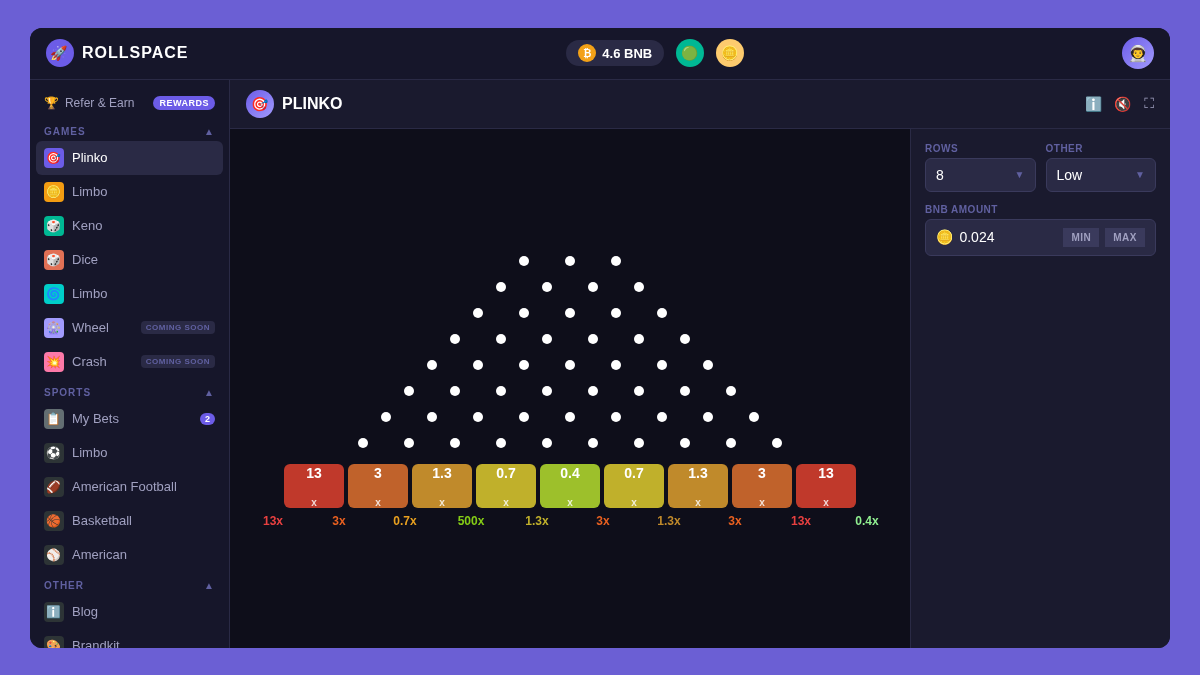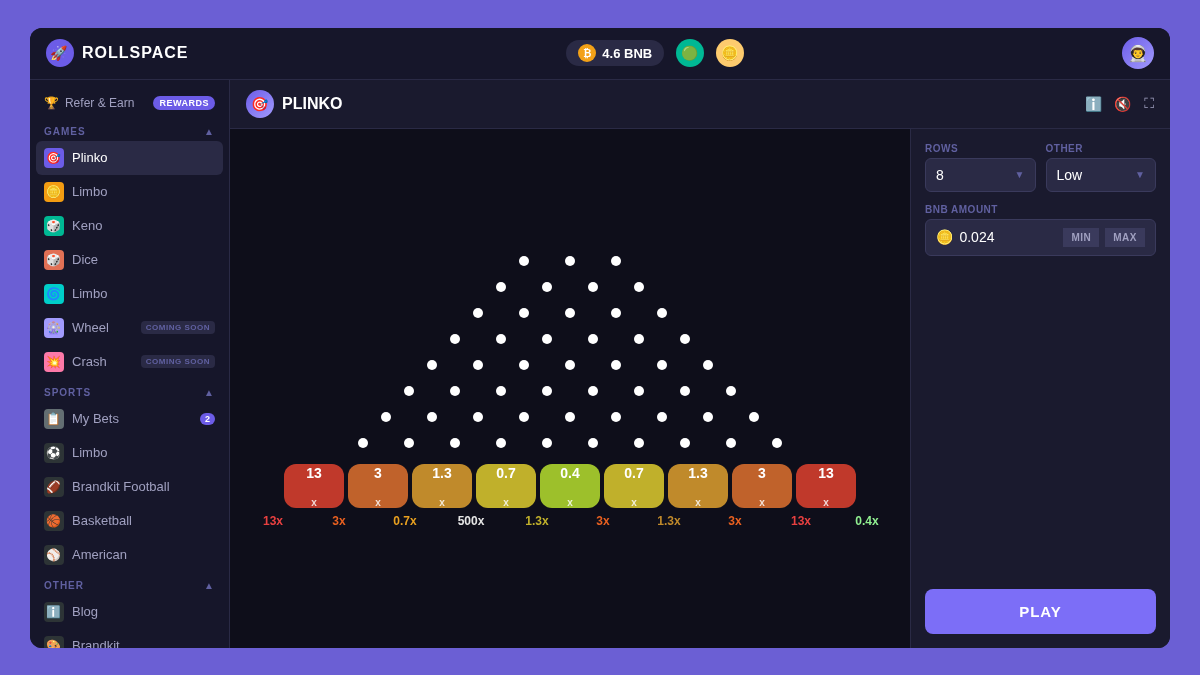--- a/index.html
+++ b/index.html
@@ -279,21 +279,21 @@
     }
     
     .multiplier-row {
       display: flex;
       gap: 4px;
       margin-top: 8px;
     }
     .mult-box {
       width: 62px;
       height: 44px;
-      border-radius: 12px;
+      border-radius: 6px;
       display: flex;
       flex-direction: column;
       align-items: center;
       justify-content: center;
       font-weight: 700;
       font-size: 13px;
       color: white;
       position: relative;
       gap: 16px;
     }
@@ -470,21 +470,21 @@
         <div class="sidebar-item-icon" style="background:#636e72;">📋</div>
         <span>My Bets</span>
         <span class="badge-count">2</span>
       </div>
       <div class="sidebar-item">
         <div class="sidebar-item-icon" style="background:#2d3436;">⚽</div>
         <span>Limbo</span>
       </div>
       <div class="sidebar-item">
         <div class="sidebar-item-icon" style="background:#2d3436;">🏈</div>
-        <span>Brandkit Football</span>
+        <span>American Football</span>
       </div>
       <div class="sidebar-item">
         <div class="sidebar-item-icon" style="background:#2d3436;">🏀</div>
         <span>Basketball</span>
       </div>
       <div class="sidebar-item">
         <div class="sidebar-item-icon" style="background:#2d3436;">⚾</div>
         <span>American</span>
       </div>
 
@@ -625,21 +625,21 @@
               </div>
               <div class="mult-box" style="background: rgb(192, 57, 43); width: 60px;">
                 <span class="mult-value">13</span>
                 <span class="mult-x">x</span>
               </div>
             </div>
           <div class="bottom-mult-row" id="bottom-mults">
           <div class="bottom-mult" style="color: rgb(232, 64, 64);">13x</div>
               <div class="bottom-mult" style="color: rgb(232, 96, 32);">3x</div>
               <div class="bottom-mult" style="color: rgb(232, 160, 32);">0.7x</div>
-              <div class="bottom-mult" style="color: #e5e5e5;">500x</div>
+              <div class="bottom-mult" style="color: #84cc16;">500x</div>
               <div class="bottom-mult" style="color: rgb(192, 176, 43);">1.3x</div>
               <div class="bottom-mult" style="color: rgb(232, 96, 32);">3x</div>
               <div class="bottom-mult" style="color: rgb(192, 138, 43);">1.3x</div>
               <div class="bottom-mult" style="color: rgb(232, 96, 32);">3x</div>
               <div class="bottom-mult" style="color: rgb(232, 64, 64);">13x</div>
               <div class="bottom-mult" style="color: rgb(144, 238, 144);">0.4x</div>
             </div>
         </div>
 
         <div class="right-panel">
@@ -661,19 +661,18 @@
           </div>
           <div class="panel-field">
             <div class="field-label">BNB AMOUNT</div>
             <div class="bnb-amount-field">
               <span style="font-size:14px;">🪙</span>
               <span class="bnb-amount-value">0.024</span>
               <button class="min-max-btn">MIN</button>
               <button class="min-max-btn">MAX</button>
             </div>
           </div>
-          <button class="play-btn">PLAY</button>
         </div>
 
       </div>
     </div>
   </div>
 </div>
 
 </body></html>

